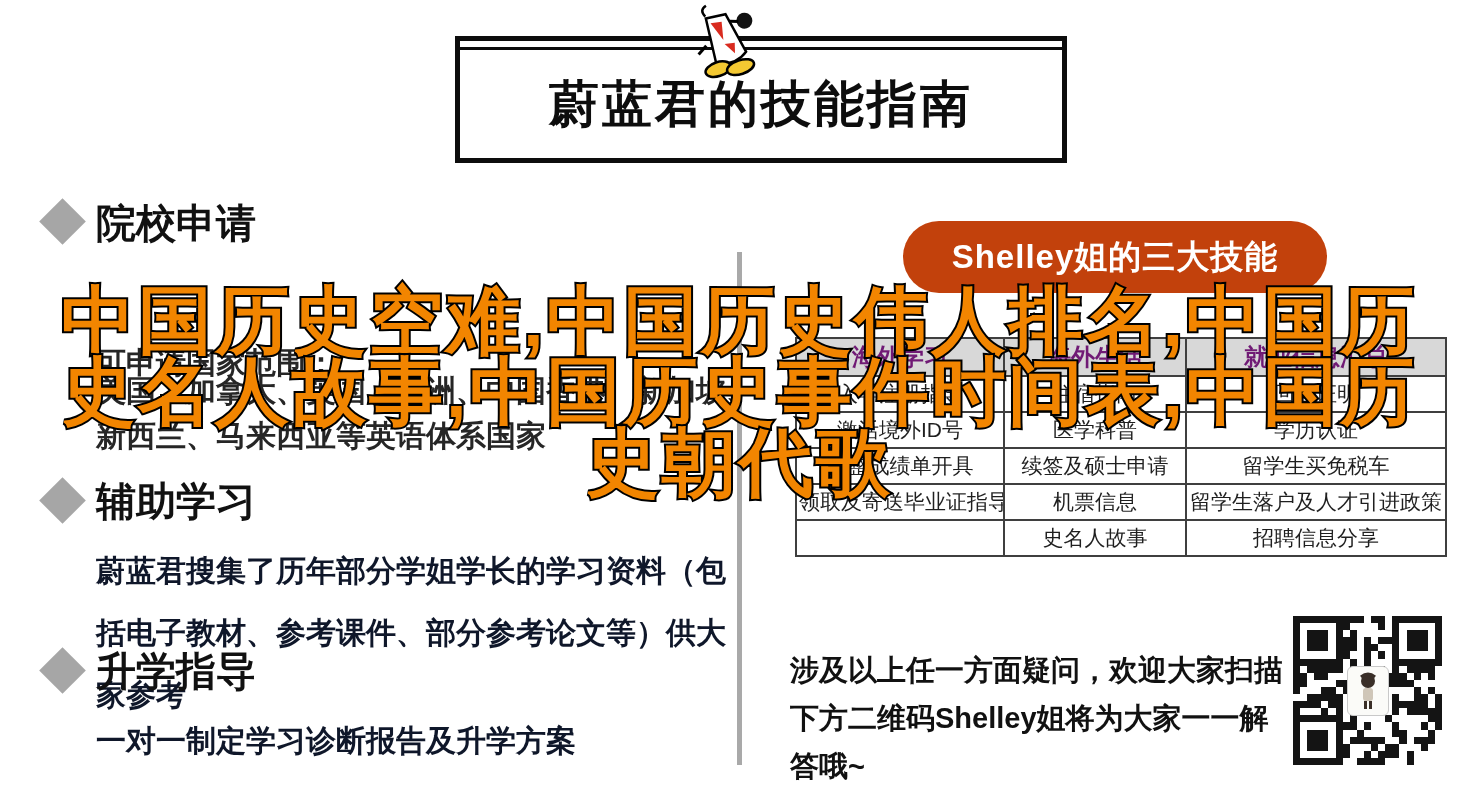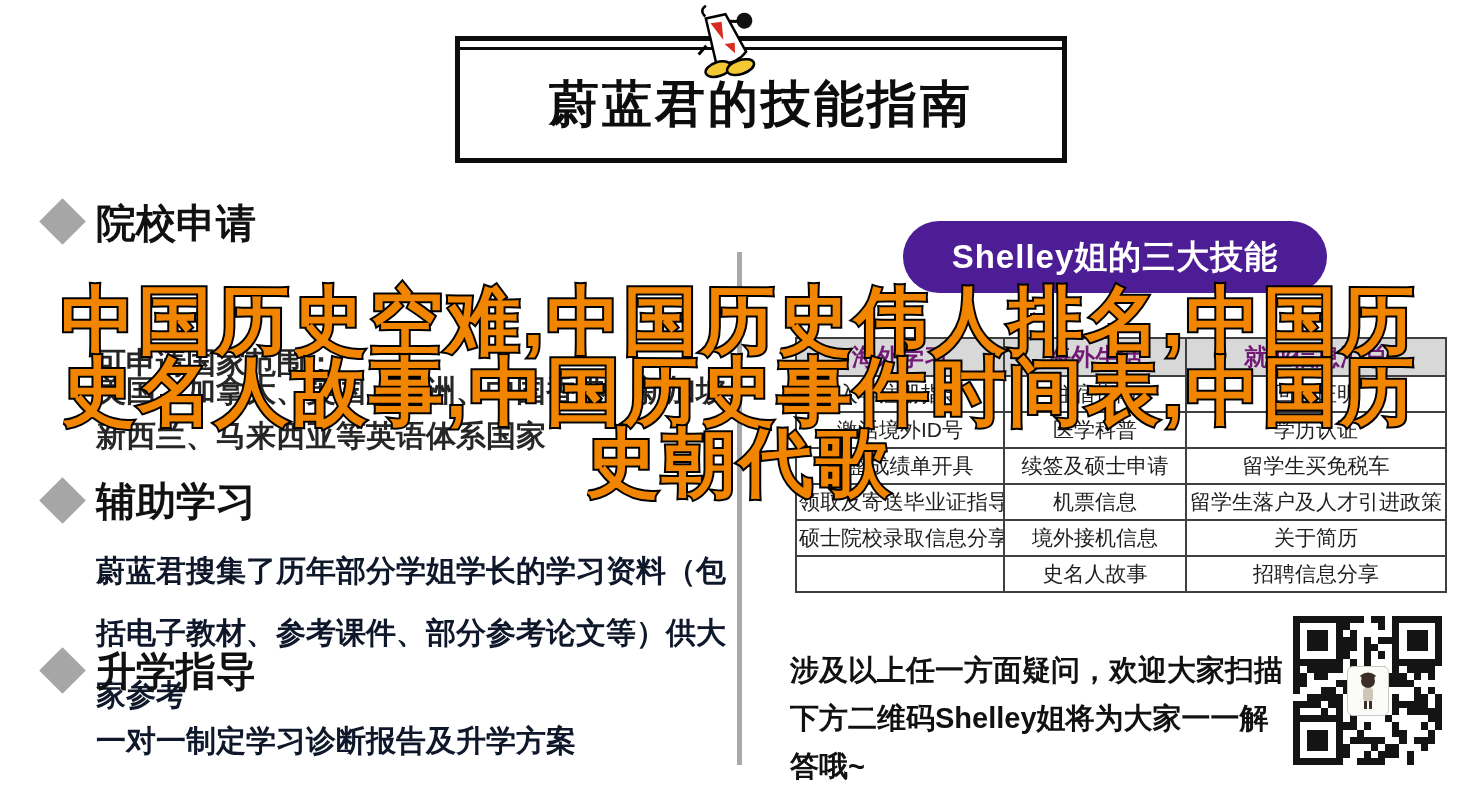--- a/index.html
+++ b/index.html
@@ -22,21 +22,21 @@
   .sec-heading { position:absolute; font-size:40px; font-weight:900; color:#111; white-space:nowrap; }
   .h1 { left:96px; top:196px; } .h2 { left:96px; top:474px; } .h3 { left:96px; top:644px; }
   .sec-line { position:absolute; left:96px; font-size:30px; font-weight:600; color:#262626; white-space:nowrap; }
   .l1 { top:262px; } .l2 { top:343px; } .l3 { top:371px; } .l4 { top:416px; }
   .sec-body { position:absolute; left:96px; font-size:30px; font-weight:600; color:#0f172a; width:630px; line-height:62px; }
   .b2 { top:540px; } .b3 { top:710px; }
 
   .divider { position:absolute; left:737px; top:252px; width:5px; height:513px; background:#a9a9a9; }
 
   
-  .badge { position:absolute; left:903px; top:221px; width:424px; height:72px; background:#4c1d95;
+  .badge { position:absolute; left:903px; top:221px; width:424px; height:72px; background:#c2410c;
            border-radius:40px; color:#ffffff; display:flex; align-items:center; justify-content:center;
            font-size:33px; font-weight:800; letter-spacing:1px; z-index:2; }
 
   table.skill-table { position:absolute; left:795px; top:337px; width:650px; border-collapse:collapse;
            table-layout:fixed; background:#ffffff; z-index:1; }
   .skill-table th { background:#d8d8d8; font-size:24px; font-weight:800; height:38px; color:#701a75; }
   .skill-table td { font-size:21px; font-weight:500; height:36px; text-align:center; color:#1f1f1f; white-space:nowrap; overflow:hidden; }
   .skill-table th, .skill-table td { border:2px solid #3f3f3f; padding:0 2px; }
 
   .footer-text { position:absolute; left:790px; top:646px; width:500px; font-size:29px;
@@ -125,25 +125,20 @@
         <td>完整成绩单开具</td>
         <td>续签及硕士申请</td>
         <td>留学生买免税车</td>
       </tr>
       <tr>
         <td>领取及寄送毕业证指导</td>
         <td>机票信息</td>
         <td>留学生落户及人才引进政策</td>
       </tr>
       <tr>
-        <td>硕士院校录取信息分享</td>
-        <td>境外接机信息</td>
-        <td>关于简历</td>
-      </tr>
-      <tr>
         <td></td>
         <td>史名人故事</td>
         <td>招聘信息分享</td>
       </tr>
     </tbody>
   </table>
 
   <div class="footer-text">涉及以上任一方面疑问，欢迎大家扫描下方二维码Shelley姐将为大家一一解答哦~</div>
 
   <div class="qr">

